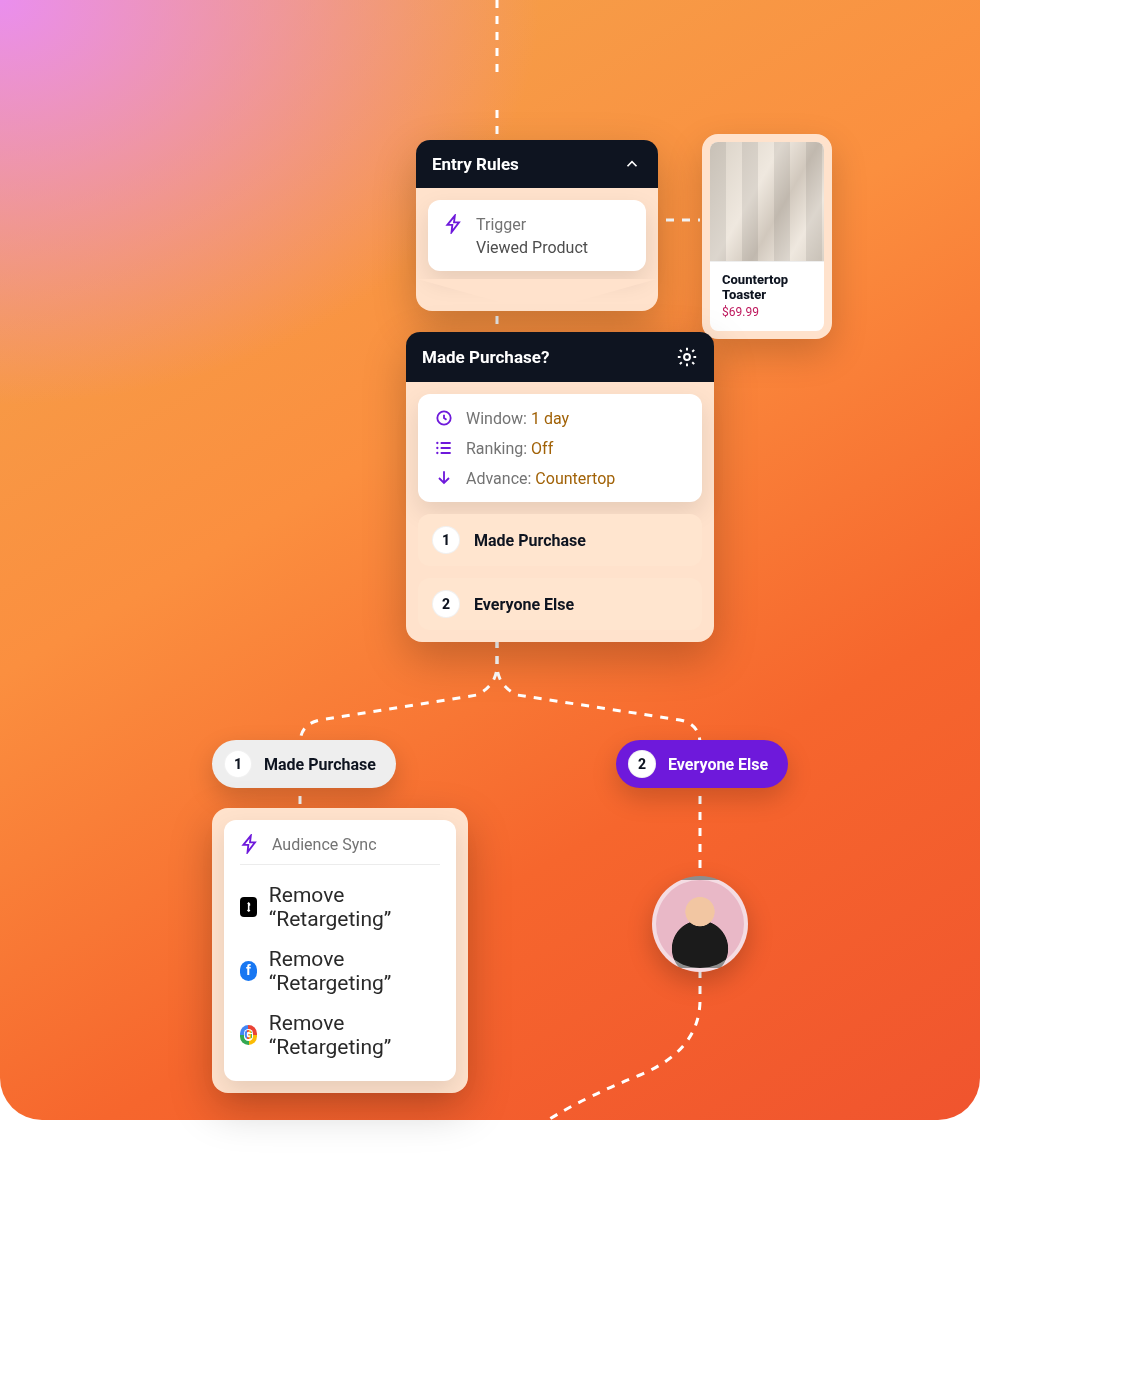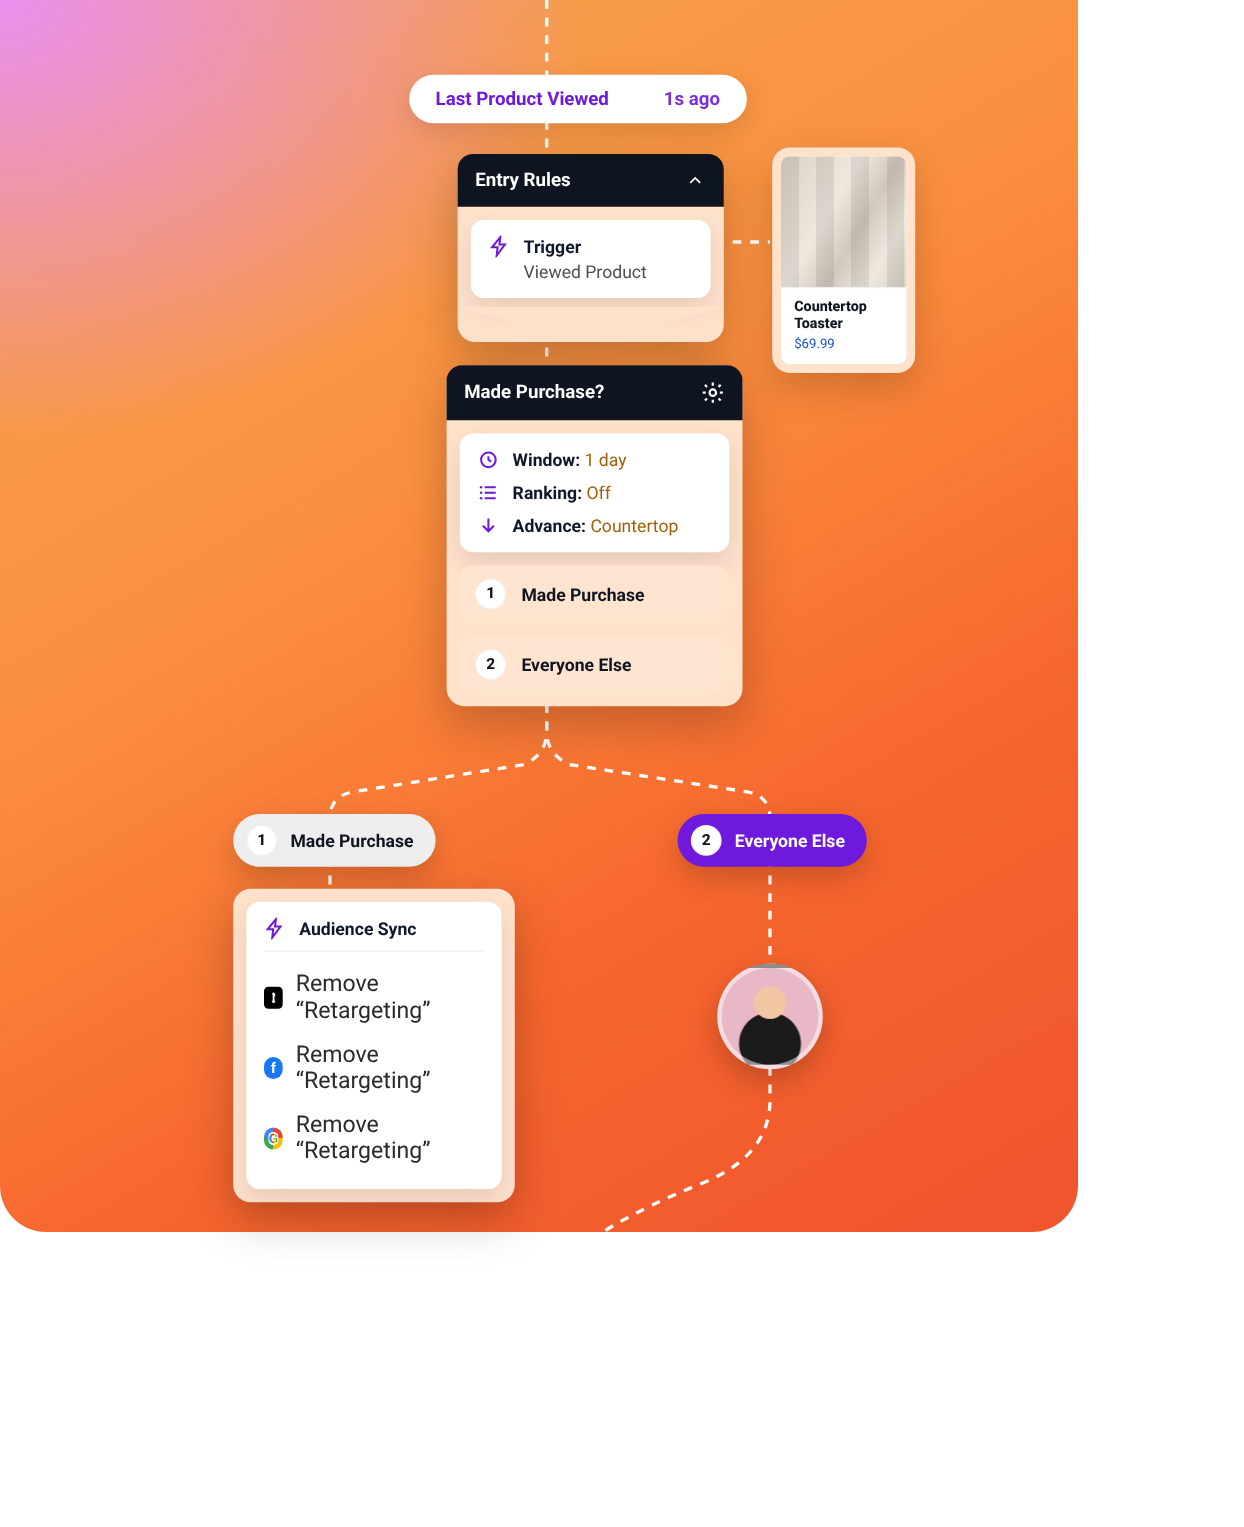--- a/index.html
+++ b/index.html
@@ -39,21 +39,21 @@
     border-radius: 14px 14px 0 0; padding: 14px 16px;
     display: flex; align-items: center; justify-content: space-between;
   }
   .card-body { padding: 12px; }
   .inner-white {
     background: #fff; border-radius: 12px; padding: 14px 16px;
     box-shadow: 0 10px 24px rgba(0,0,0,.10);
   }
   .row { display: flex; align-items: center; gap: 12px; }
   .row + .row { margin-top: 10px; }
-  .label { font-weight: 700; color: #0f172a; }
+  .label { font-weight: 400; color: #737373; }
   .value { color: #a16207; }
   .sub { color: #4e4e4e; margin-top: 4px; }
   .option {
     background: #ffe5cf; border-radius: 12px; padding: 12px 14px;
     display: flex; align-items: center; gap: 14px; font-weight: 700; color: #0e1420;
   }
   .option + .option { margin-top: 12px; }
   .numcircle {
     width: 28px; height: 28px; border-radius: 999px; background: #fff;
     display: inline-flex; align-items: center; justify-content: center;
@@ -78,21 +78,21 @@
   .product .img {
     width: 100%; height: 120px;
     background:
       linear-gradient(120deg, #d9d1c6 0%, #efe8df 40%, #d1c8bd 60%, #efe8df 80%, #d9d1c6 100%),
       repeating-linear-gradient(90deg, rgba(0,0,0,.08) 0 16px, rgba(0,0,0,0) 16px 32px);
     background-blend-mode: multiply;
     border-bottom: 1px solid #eee;
   }
   .product .meta { padding: 10px 12px 12px 12px; }
   .product .name { font-weight: 800; font-size: 13px; color: #0e1420; }
-  .product .price { font-size: 12px; color: #1d4ed8; margin-top: 3px; }
+  .product .price { font-size: 12px; color: #be185d; margin-top: 3px; }
   .avatar {
     position: absolute; width: 96px; height: 96px; border-radius: 999px;
     box-shadow: 0 10px 26px rgba(0,0,0,.22);
     background: radial-gradient(circle at 50% 36%, #f2c6a2 0 20%, transparent 21%),
                 radial-gradient(circle at 50% 78%, #1b1b1b 0 34%, transparent 35%),
                 linear-gradient(#e9b8c7, #e9b8c7);
     border: 4px solid rgba(255,255,255,.5);
   }
   .icon { width: 20px; height: 20px; display: inline-flex; align-items: center; justify-content: center; }
   .icon-stroke { stroke: #6e19db; stroke-width: 2.2; fill: none; }
@@ -131,24 +131,20 @@
 
     <path d="M497 640 L497 665 Q497 685 477 695 L320 720 Q300 724 300 744" stroke="#ffffff" stroke-width="3" fill="none" stroke-dasharray="8 8"></path>
     <path d="M497 640 L497 665 Q497 685 517 695 L680 720 Q700 724 700 744" stroke="#ffffff" stroke-width="3" fill="none" stroke-dasharray="8 8"></path>
 
     <line x1="300" y1="780" x2="300" y2="810" stroke="#ffffff" stroke-width="3" stroke-dasharray="8 8"></line>
 
     <line x1="700" y1="780" x2="700" y2="875" stroke="#ffffff" stroke-width="3" stroke-dasharray="8 8"></line>
     <path d="M700 970 L700 1000 Q700 1050 640 1075 Q540 1115 505 1155 L488 1200" stroke="#ffffff" stroke-width="3" fill="none" stroke-dasharray="8 8"></path>
   </svg>
 
-  <div class="pill" style="left: 372px; top: 68px;">
-    <span class="title">Last Product Viewed</span>
-    <span class="meta">1s ago</span>
-  </div>
 
   <div class="card" style="left: 376px; top: 140px; width: 242px;">
     <div class="card-header">
       <span>Entry Rules</span>
       <span class="icon">
         <svg class="chev" viewBox="0 0 24 24">
             <path d="M6 15l6-6 6 6" class="icon-white"></path>
           </svg>
       </span>
     </div>
@@ -172,21 +168,21 @@
   </div>
 
   <div class="product" style="left: 702px; top: 134px;">
     <div class="img"></div>
     <div class="meta">
       <div class="name">Countertop Toaster</div>
       <div class="price">$69.99</div>
     </div>
   </div>
 
-  <div class="card" style="left: 366px; top: 332px; width: 269px;">
+  <div class="card" style="left: 366px; top: 332px; width: 308px;">
     <div class="card-header">
       <span>Made Purchase?</span>
       <span class="icon gear">
         <svg viewBox="0 0 24 24" width="22" height="22">
           <circle cx="12" cy="12" r="3.2" class="icon-white"></circle>
           <path class="icon-white" d="M12 2v3M12 19v3M4.2 4.2l2.1 2.1M17.7 17.7l2.1 2.1M2 12h3M19 12h3M4.2 19.8l2.1-2.1M17.7 6.3l2.1-2.1"></path>
         </svg>
       </span>
     </div>
     <div class="card-body">

